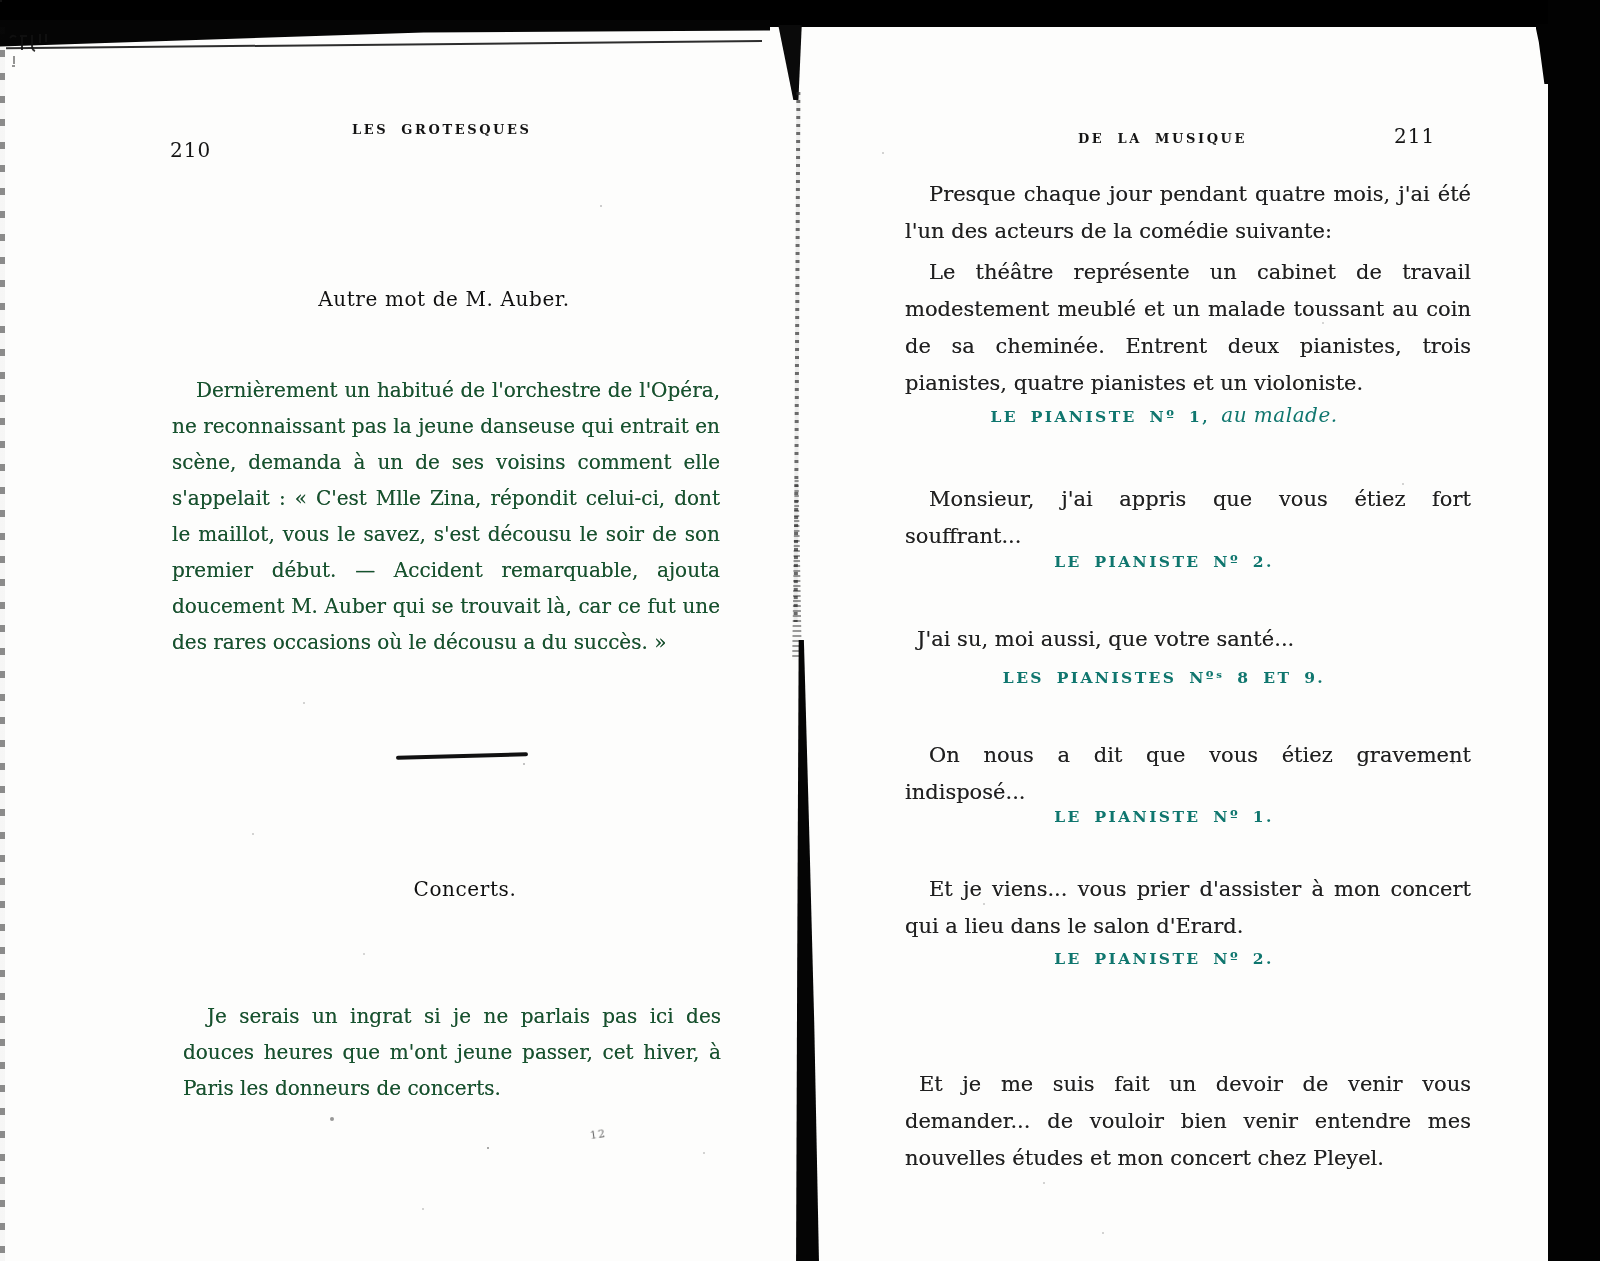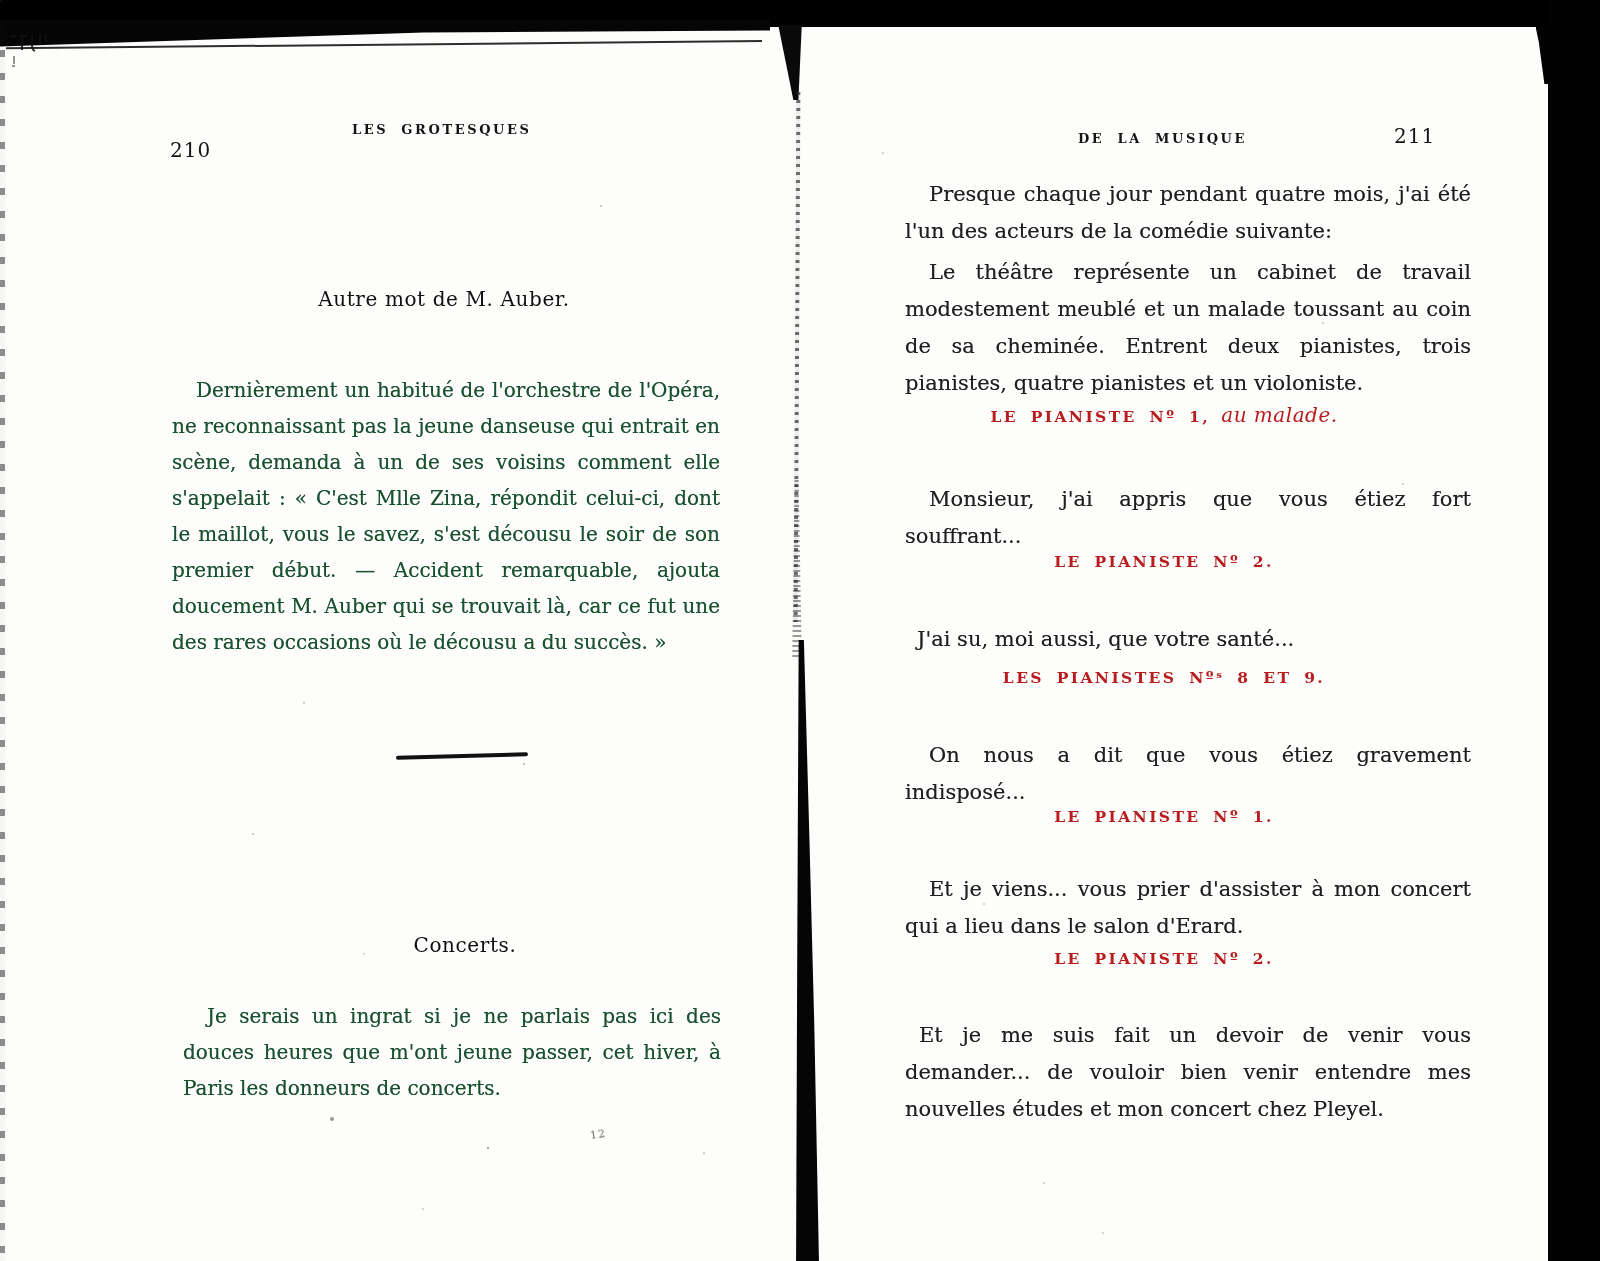--- a/index.html
+++ b/index.html
@@ -38,21 +38,21 @@
   .abs{position:absolute;}
   .runnum{font-size:20px;color:#141414;letter-spacing:1px;}
   .runtitle{font-size:13px;font-weight:700;color:#141414;letter-spacing:2.6px;word-spacing:6px;}
   .heading{font-size:20px;font-weight:normal;color:#0f0f0f;letter-spacing:.6px;text-align:center;margin:0;}
   .body{font-size:20px;line-height:36px;text-align:justify;margin:0;text-indent:24px;
     color:#14532d;text-shadow:0 0 .5px rgba(25,25,25,.55);}
   .rbody{font-size:21px;line-height:37px;text-align:justify;margin:16px;text-indent:24px;
     color:#1f1f1f;text-shadow:0 0 .5px rgba(25,25,25,.55);}
   .rule{position:absolute;left:396px;top:754px;width:132px;height:4px;background:#111;
     transform:rotate(-1.6deg);border-radius:2px;}
-  .speaker{position:absolute;left:889px;width:550px;text-align:center;color:#b91c1c;}
+  .speaker{position:absolute;left:889px;width:550px;text-align:center;color:#0f766e;}
   .sp-caps{font-size:15.5px;font-weight:600;letter-spacing:2.4px;word-spacing:5px;}
   .sp-dir{font-size:20px;font-style:italic;letter-spacing:.5px;margin-left:6px;font-weight:500;}
   .sig{font-size:11px;color:#444;letter-spacing:1px;transform:rotate(-8deg);opacity:.8;
     filter:blur(.3px);}
   .specks{position:absolute;left:0;top:0;width:2px;height:2px;border-radius:50%;
     background:rgba(60,60,60,.4);
     box-shadow:600px 205px 0 rgba(70,70,70,.35),303px 702px 0 rgba(70,70,70,.3),
       523px 763px 0 rgba(60,60,60,.4),252px 833px 0 rgba(70,70,70,.3),
       331px 1118px 0 1px rgba(50,50,50,.5),487px 1147px 0 rgba(50,50,50,.55),
       1203px 641px 0 rgba(70,70,70,.3),983px 903px 0 rgba(70,70,70,.3),
@@ -89,21 +89,21 @@
   <section>
     <span class="abs runnum" style="left:170px;top:116px;margin-top:22px;">210</span>
     <span class="abs runtitle" style="left:352px;top:122px;">LES GROTESQUES</span>
 
     <h2 class="abs heading" style="left:294px;top:287px;width:300px;">Autre mot de M. Auber.</h2>
 
     <p class="abs body" style="left:172px;top:372px;width:548px;">Dernièrement un habitué de l'orchestre de l'Opéra, ne reconnaissant pas la jeune danseuse qui entrait en scène, demanda à un de ses voisins comment elle s'appelait : « C'est Mlle Zina, répondit celui-ci, dont le maillot, vous le savez, s'est décousu le soir de son premier début. — Accident remarquable, ajouta doucement M. Auber qui se trouvait là, car ce fut une des rares occasions où le décousu a du succès. »</p>
 
     <div class="rule"></div>
 
-    <h2 class="abs heading" style="left:315px;top:933px;width:300px;">Concerts.</h2>
+    <h2 class="abs heading" style="left:315px;top:877px;width:300px;">Concerts.</h2>
 
     <p class="abs body" style="left:183px;top:998px;width:538px;">Je serais un ingrat si je ne parlais pas ici des douces heures que m'ont jeune passer, cet hiver, à Paris les donneurs de concerts.</p>
 
     <span class="abs sig" style="left:590px;top:1128px;">12</span>
   </section>
 
   <section>
     <span class="abs runtitle" style="left:1078px;top:131px;">DE LA MUSIQUE</span>
     <span class="abs runnum" style="left:1394px;top:124px;">211</span>
 
@@ -128,16 +128,16 @@
     <p class="abs rbody" style="left:889px;top:721px;width:566px;">On nous a dit que vous étiez gravement indisposé...</p>
 
     <div class="speaker" style="top:807px;">
       <span class="sp-caps">LE PIANISTE Nº 1.</span>
     </div>
     <p class="abs rbody" style="left:889px;top:855px;width:566px;">Et je viens... vous prier d'assister à mon concert qui a lieu dans le salon d'Erard.</p>
 
     <div class="speaker" style="top:949px;">
       <span class="sp-caps">LE PIANISTE Nº 2.</span>
     </div>
-    <p class="abs rbody" style="left:889px;top:1001px;width:566px;text-indent:14px;">Et je me suis fait un devoir de venir vous demander... de vouloir bien venir entendre mes nouvelles études et mon concert chez Pleyel.</p>
+    <p class="abs rbody" style="left:889px;top:1050px;width:566px;text-indent:14px;">Et je me suis fait un devoir de venir vous demander... de vouloir bien venir entendre mes nouvelles études et mon concert chez Pleyel.</p>
   </section>
 
 </div>
 
 </body></html>

